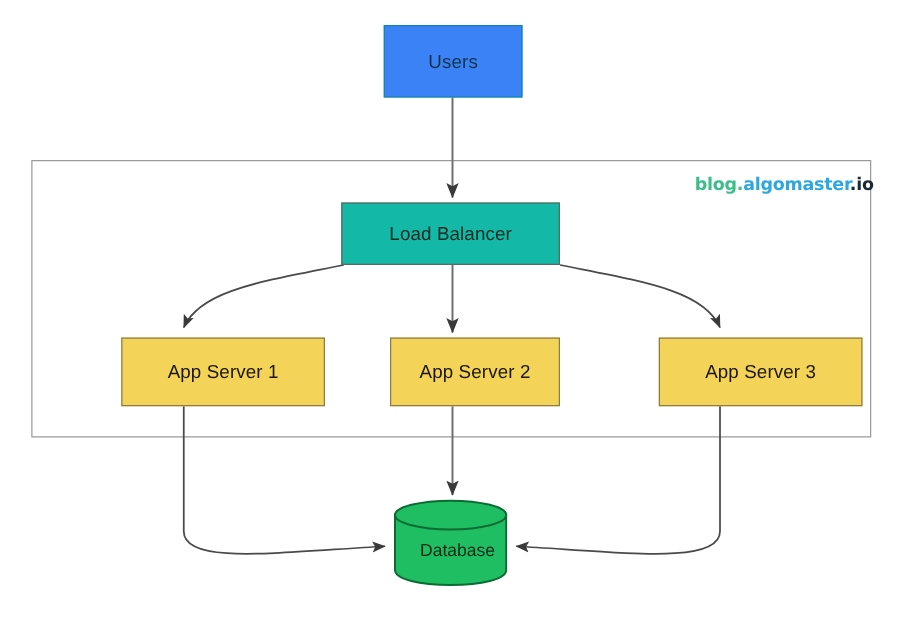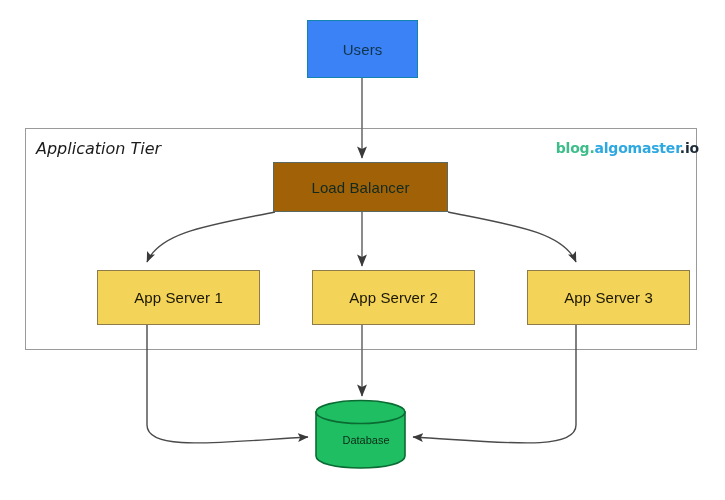--- a/index.html
+++ b/index.html
@@ -36,34 +36,34 @@
     height: 58px;
     background: #3b82f6;
     border: 1.6px solid #1384ad;
     color: #10354a;
   }
   .node-lb {
     left: 273px;
     top: 162px;
     width: 175px;
     height: 50px;
-    background: #a16207;
+    background: #14b8a6;
     border: 1.6px solid #5a6a62;
     color: #102a20;
   }
   .node-app {
     top: 270px;
     height: 55px;
     background: #f3d458;
     border: 1.6px solid #8d7c4a;
     color: #1b1605;
     margin-left: 32px;
   }
   .app1 { left: 65px;  width: 163px; }
-  .app2 { left: 280px; width: 163px; }
+  .app2 { left: 280px; width: 136px; }
   .app3 { left: 495px; width: 163px; }
 
   .tier-box {
     position: absolute;
     left: 25px;
     top: 128px;
     width: 672px;
     height: 222px;
     box-sizing: border-box;
     border: 1.6px solid #9a9a9a;
@@ -106,21 +106,21 @@
   }
   .db-label {
     position: absolute;
     left: 0;
     top: 0;
     width: 102px;
     height: 70px;
     display: flex;
     align-items: center;
     justify-content: center;
-    font-size: 11px;
+    font-size: 14px;
     color: #0c2a17;
     padding-top: 12px;
     box-sizing: border-box;
     pointer-events: none;
   }
   svg.edges {
     position: absolute;
     left: 0; top: 0;
     width: 725px;
     height: 500px;
@@ -148,21 +148,20 @@
     <path d="M448,212 C 513,225 563,232 576,262" fill="none" stroke="#4a4a4a" stroke-width="1.4" marker-end="url(#arrowhead)"></path>
 
     <path d="M147,325 L147,425 C 147,452 220,442 308,437" fill="none" stroke="#4a4a4a" stroke-width="1.4" marker-end="url(#arrowhead)"></path>
 
     <path d="M362,325 L362,396" fill="none" stroke="#6f6f6f" stroke-width="1.6" marker-end="url(#arrowhead)"></path>
 
     <path d="M576,325 L576,425 C 576,452 500,442 413,437" fill="none" stroke="#4a4a4a" stroke-width="1.4" marker-end="url(#arrowhead)"></path>
   </svg>
 
   <div class="tier-box"></div>
-  <div class="tier-label">Application Tier</div>
 
   <div class="watermark"><span class="wm-blog">blog.</span><span class="wm-algo">algomaster</span><span class="wm-io">.io</span></div>
 
   <div class="node node-users">Users</div>
 
   <div class="node node-lb">Load Balancer</div>
 
   <div class="node node-app app1">App Server 1</div>
   <div class="node node-app app2">App Server 2</div>
   <div class="node node-app app3">App Server 3</div>

